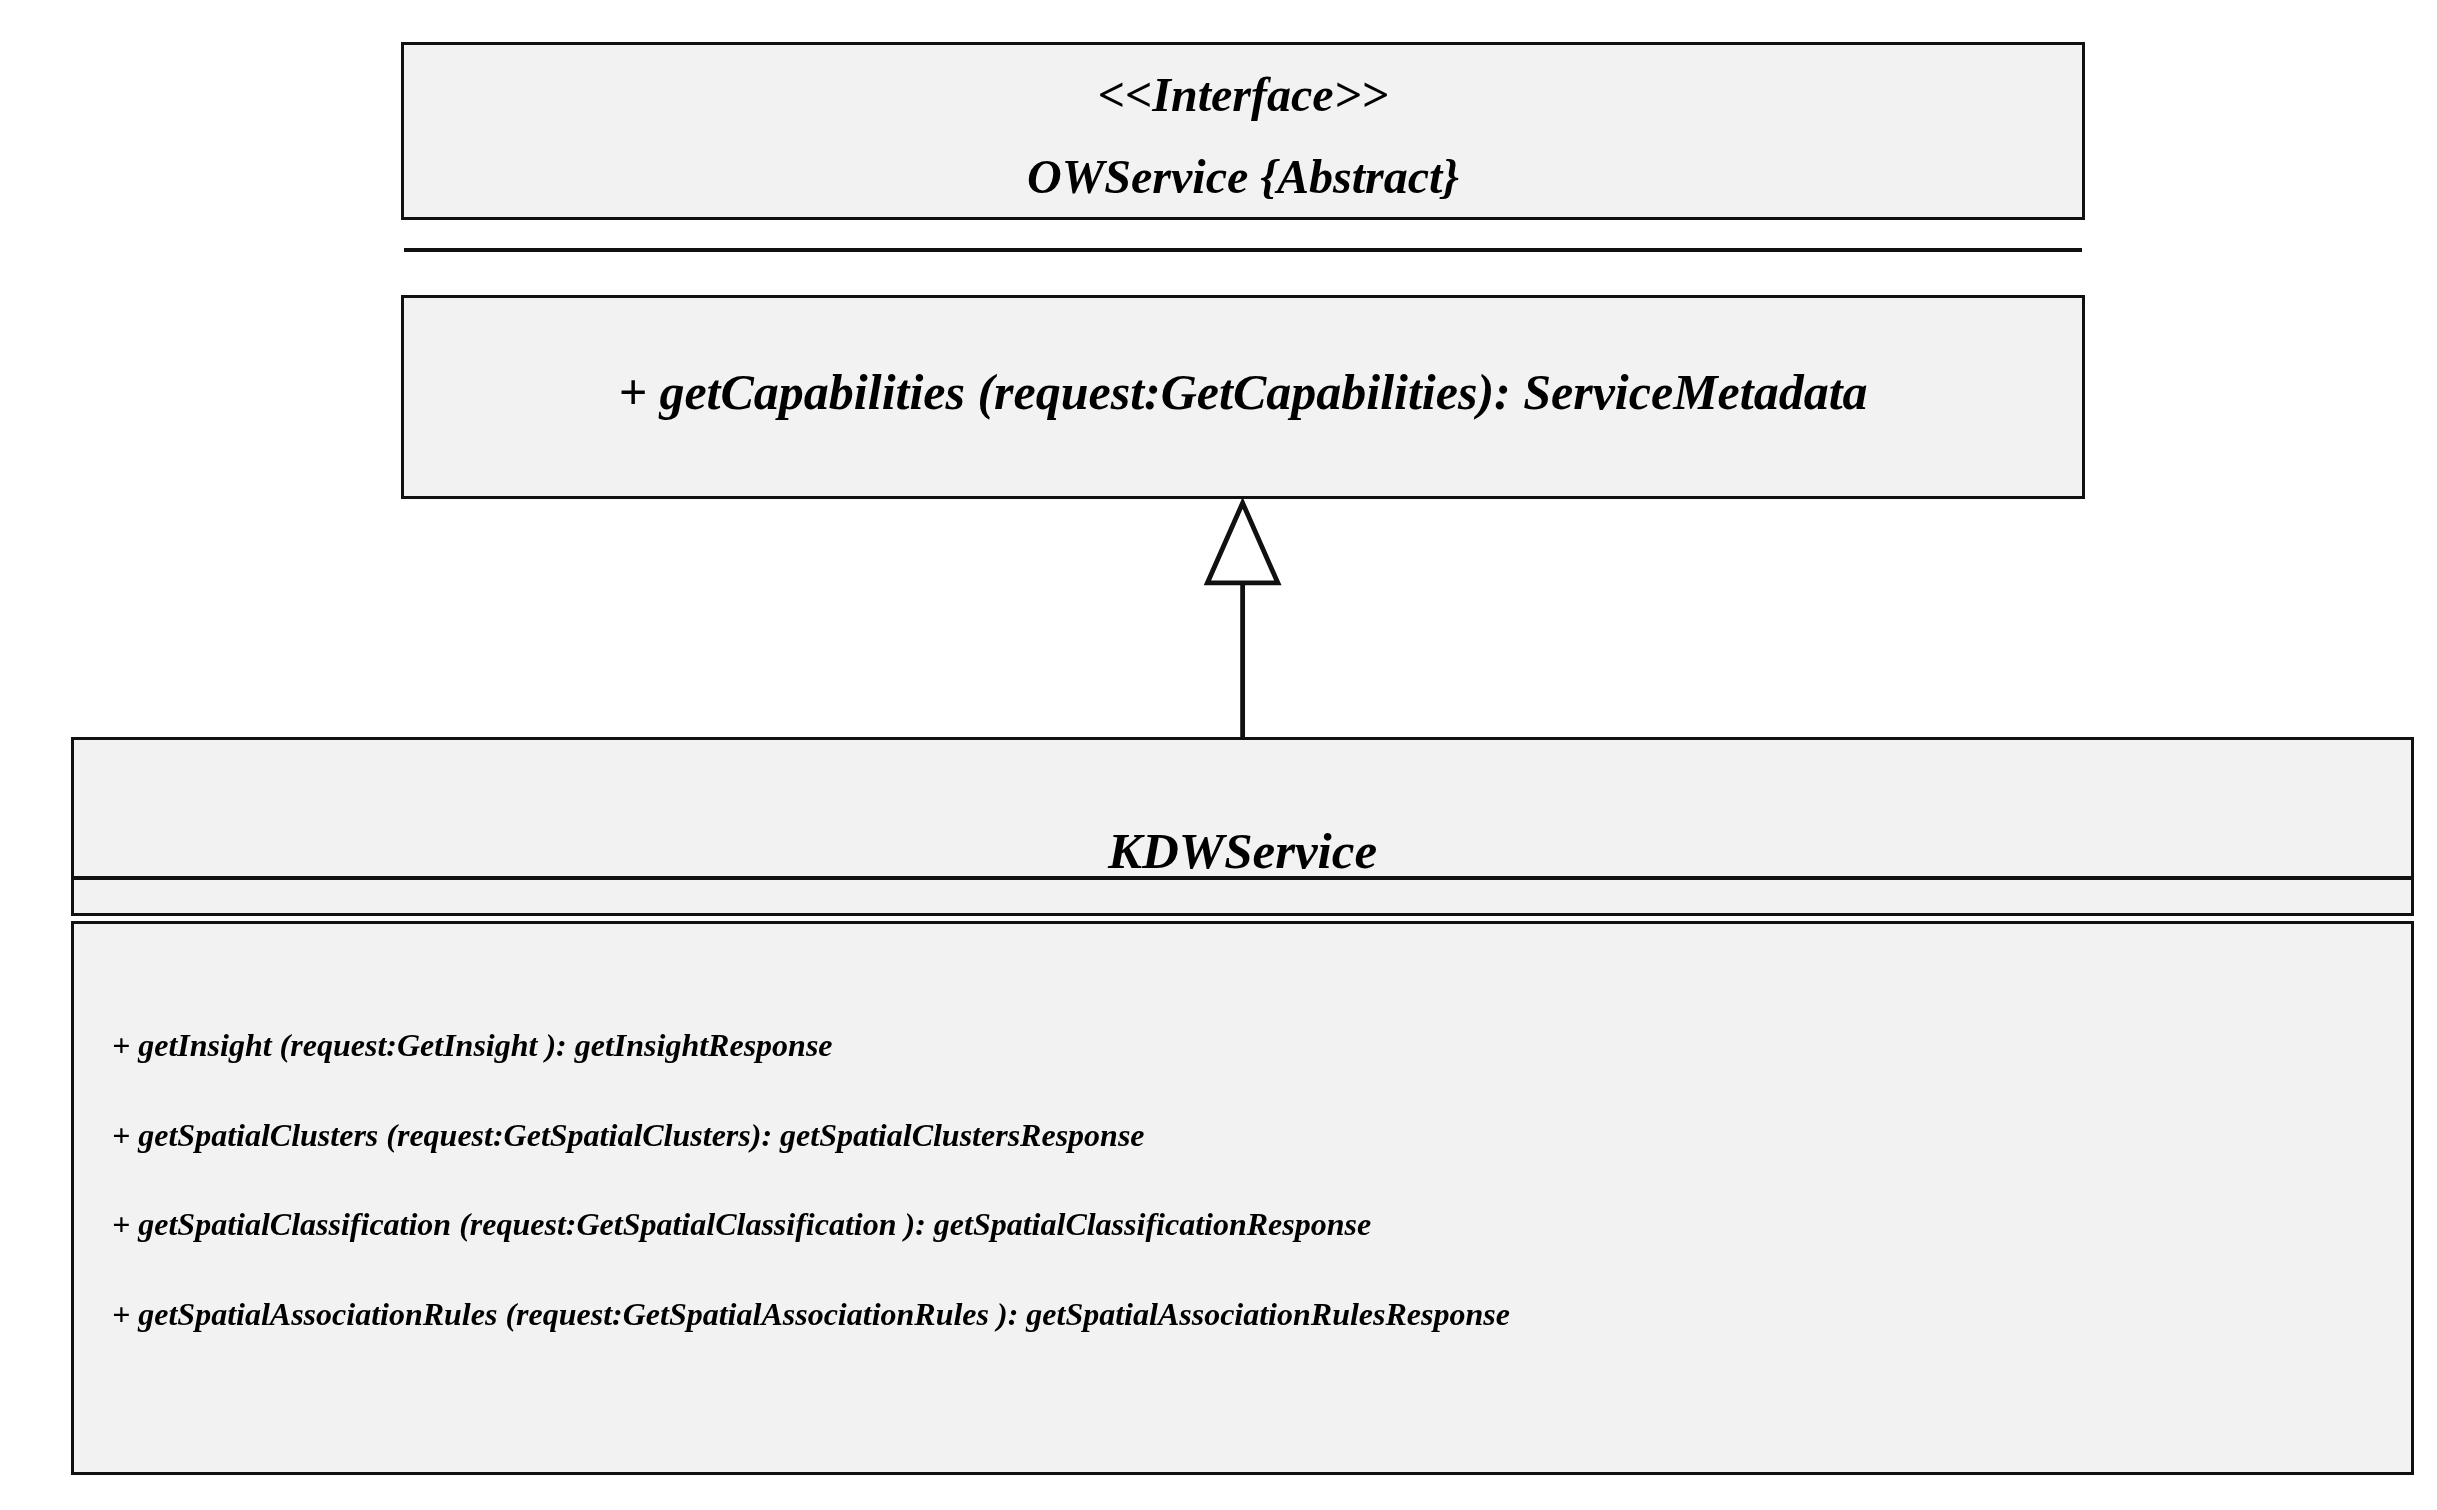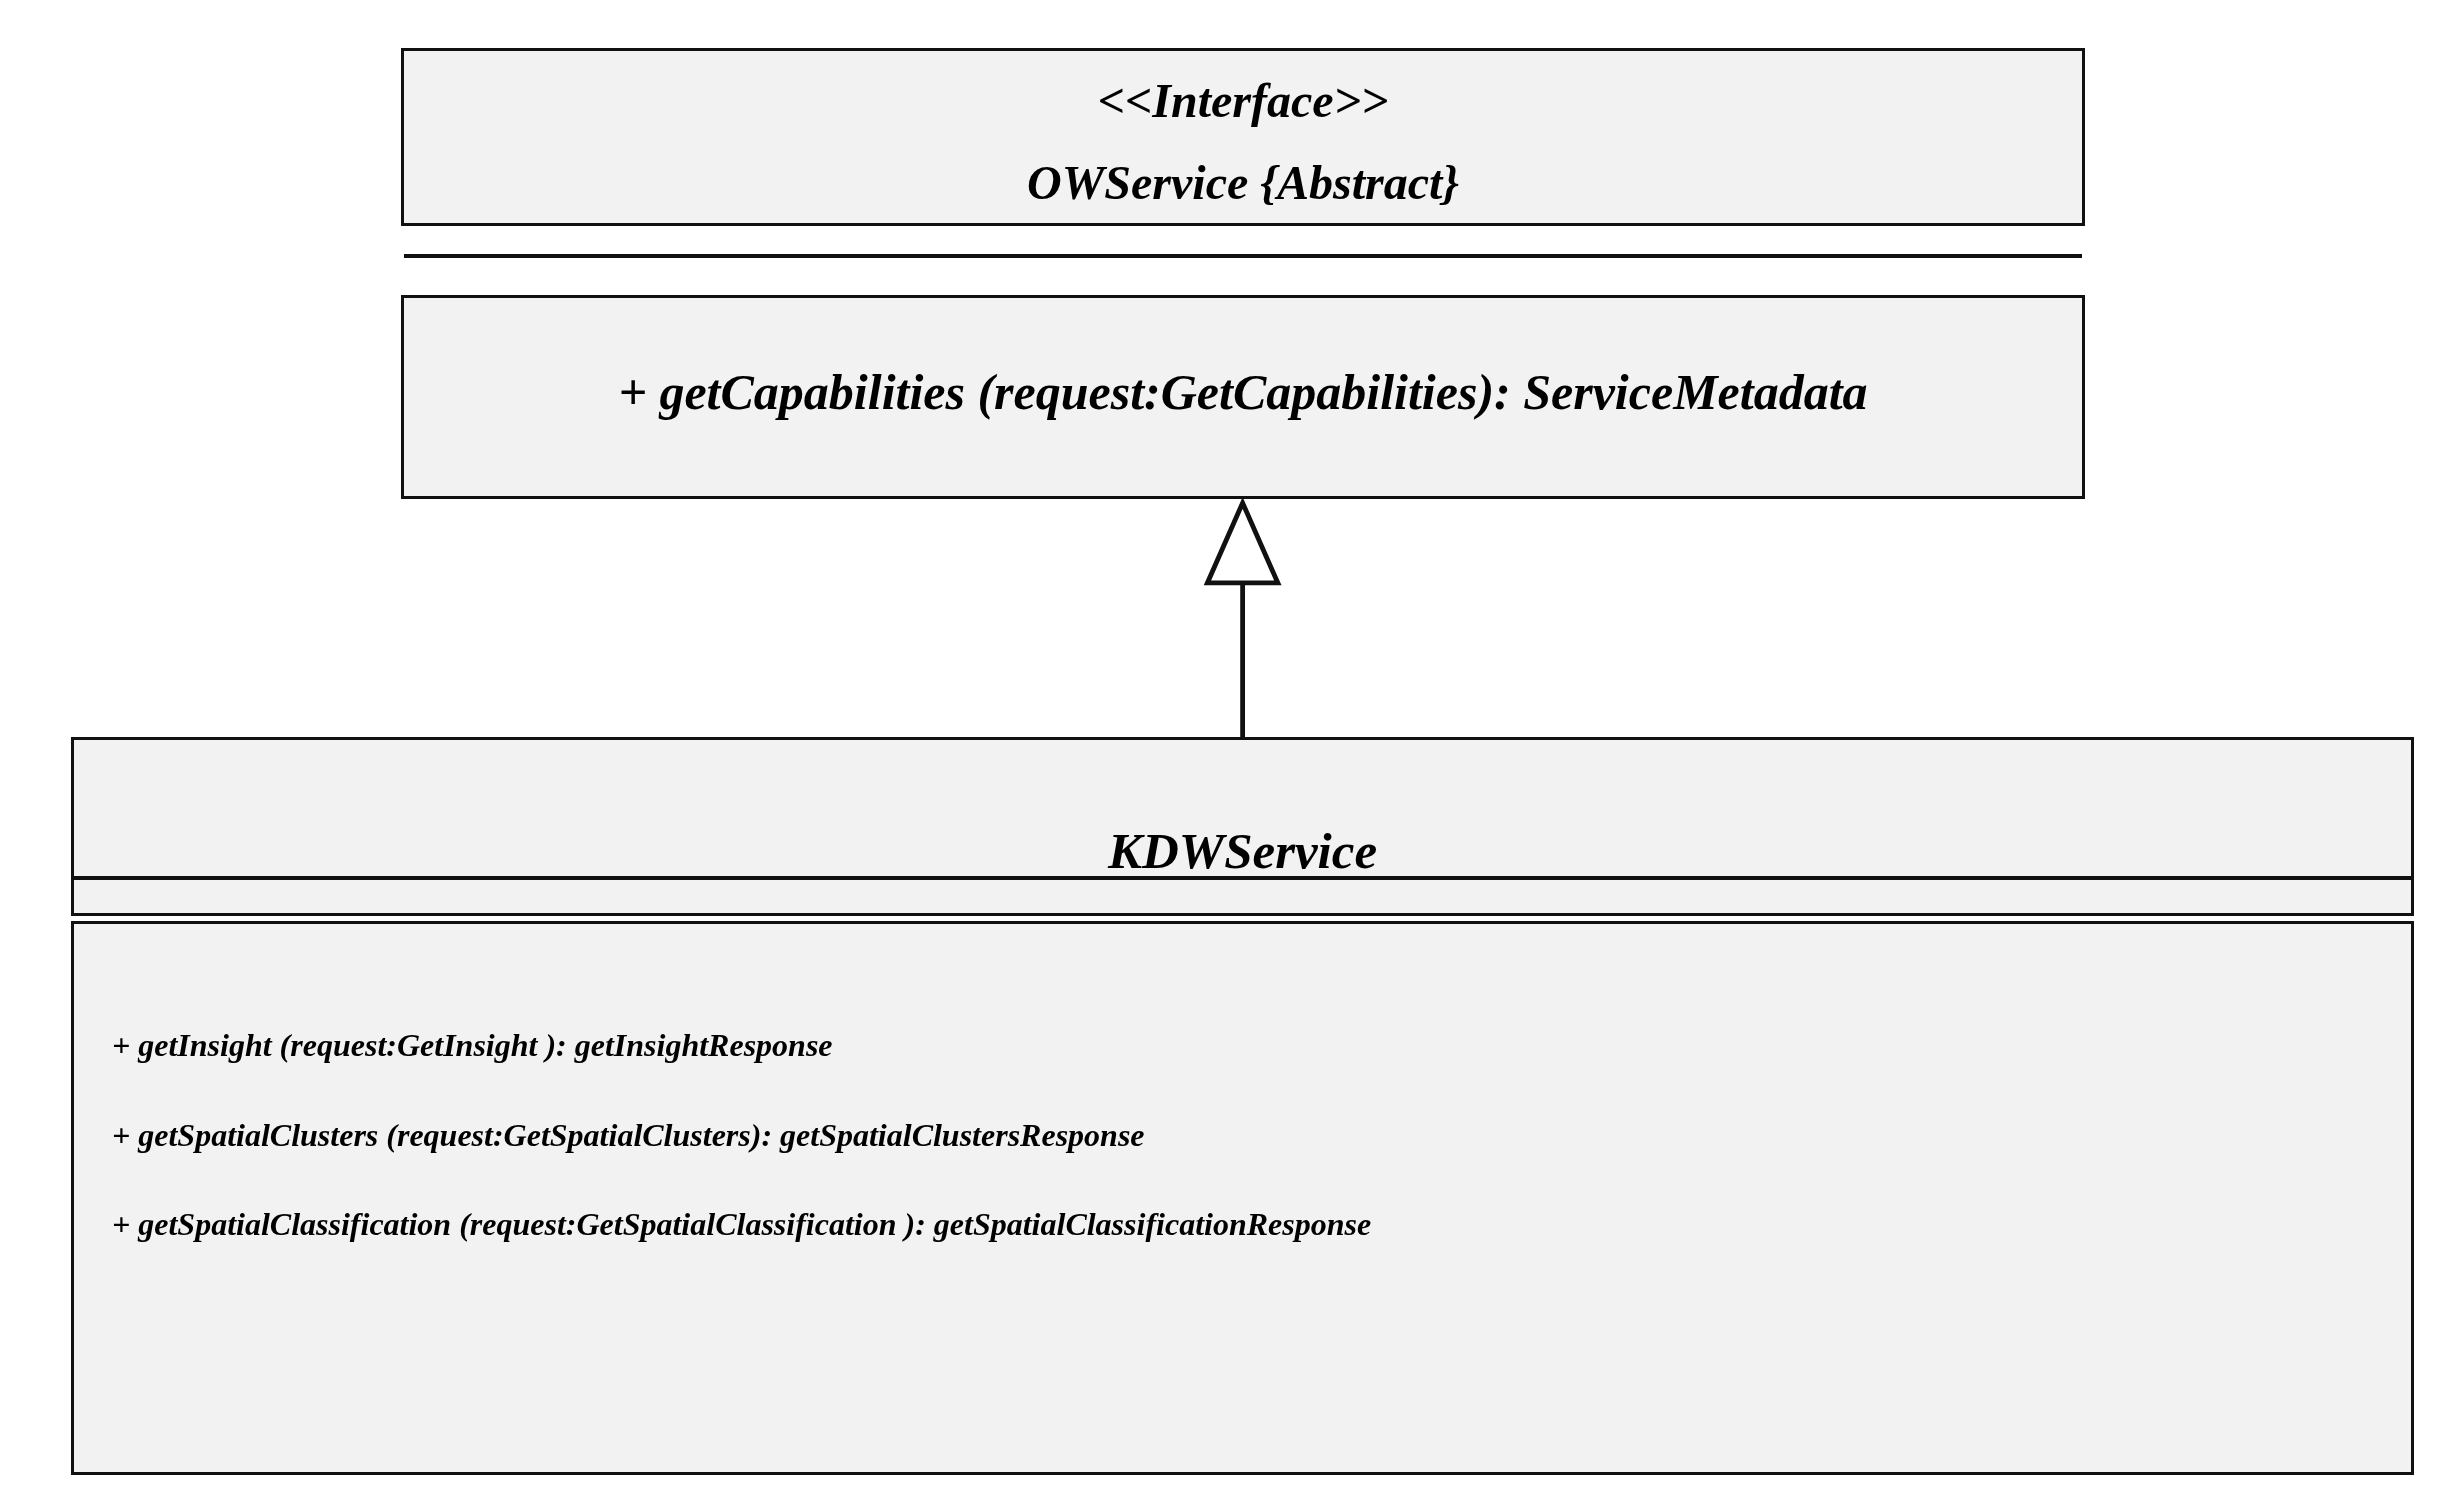--- a/index.html
+++ b/index.html
@@ -57,21 +57,21 @@
     svg.connector {
       position: absolute;
       left: 0;
       top: 0;
       pointer-events: none;
     }
   </style>
 </head>
 <body>
 
-<div class="uml-box" style="left:401px; top:48px; width:1684px; height:178px;">
+<div class="uml-box" style="left:401px; top:42px; width:1684px; height:178px;">
   <div class="compartment" style="top:0; height:203px;">
     <div class="center-line txt" style="top:16px;">&lt;&lt;Interface&gt;&gt;</div>
     <div class="center-line txt" style="top:83px;margin-top:15px;">OWService {Abstract}</div>
   </div>
   <div class="divider" style="top:203px;"></div>
   <div class="compartment" style="top:207px; height:21px;"></div>
 </div>
 
 <div class="uml-box" style="left:401px; top:295px; width:1684px; height:204px;">
   <div class="center-line txt" style="top:61px; font-size:50px;">+ getCapabilities (request:GetCapabilities): ServiceMetadata</div>
@@ -87,14 +87,15 @@
     <div class="center-line txt" style="top:35px; font-size:51px;">KDWService</div>
   </div>
   <div class="divider" style="top:136px;"></div>
   <div class="compartment" style="top:140px; height:33px;"></div>
 </div>
 
 <div class="uml-box" style="left:71px; top:921px; width:2343px; height:554px;">
   <div class="op-line txt" style="top:77px;">+ getInsight (request:GetInsight ): getInsightResponse</div>
   <div class="op-line txt" style="top:167px;">+ getSpatialClusters (request:GetSpatialClusters): getSpatialClustersResponse</div>
   <div class="op-line txt" style="top:256px;text-align:center;">+ getSpatialClassification (request:GetSpatialClassification ): getSpatialClassificationResponse</div>
+  <div class="op-line txt" style="top:346px;">+ getSpatialAssociationRules (request:GetSpatialAssociationRules ): getSpatialAssociationRulesResponse</div>
 </div>
 
 
 </body></html>

